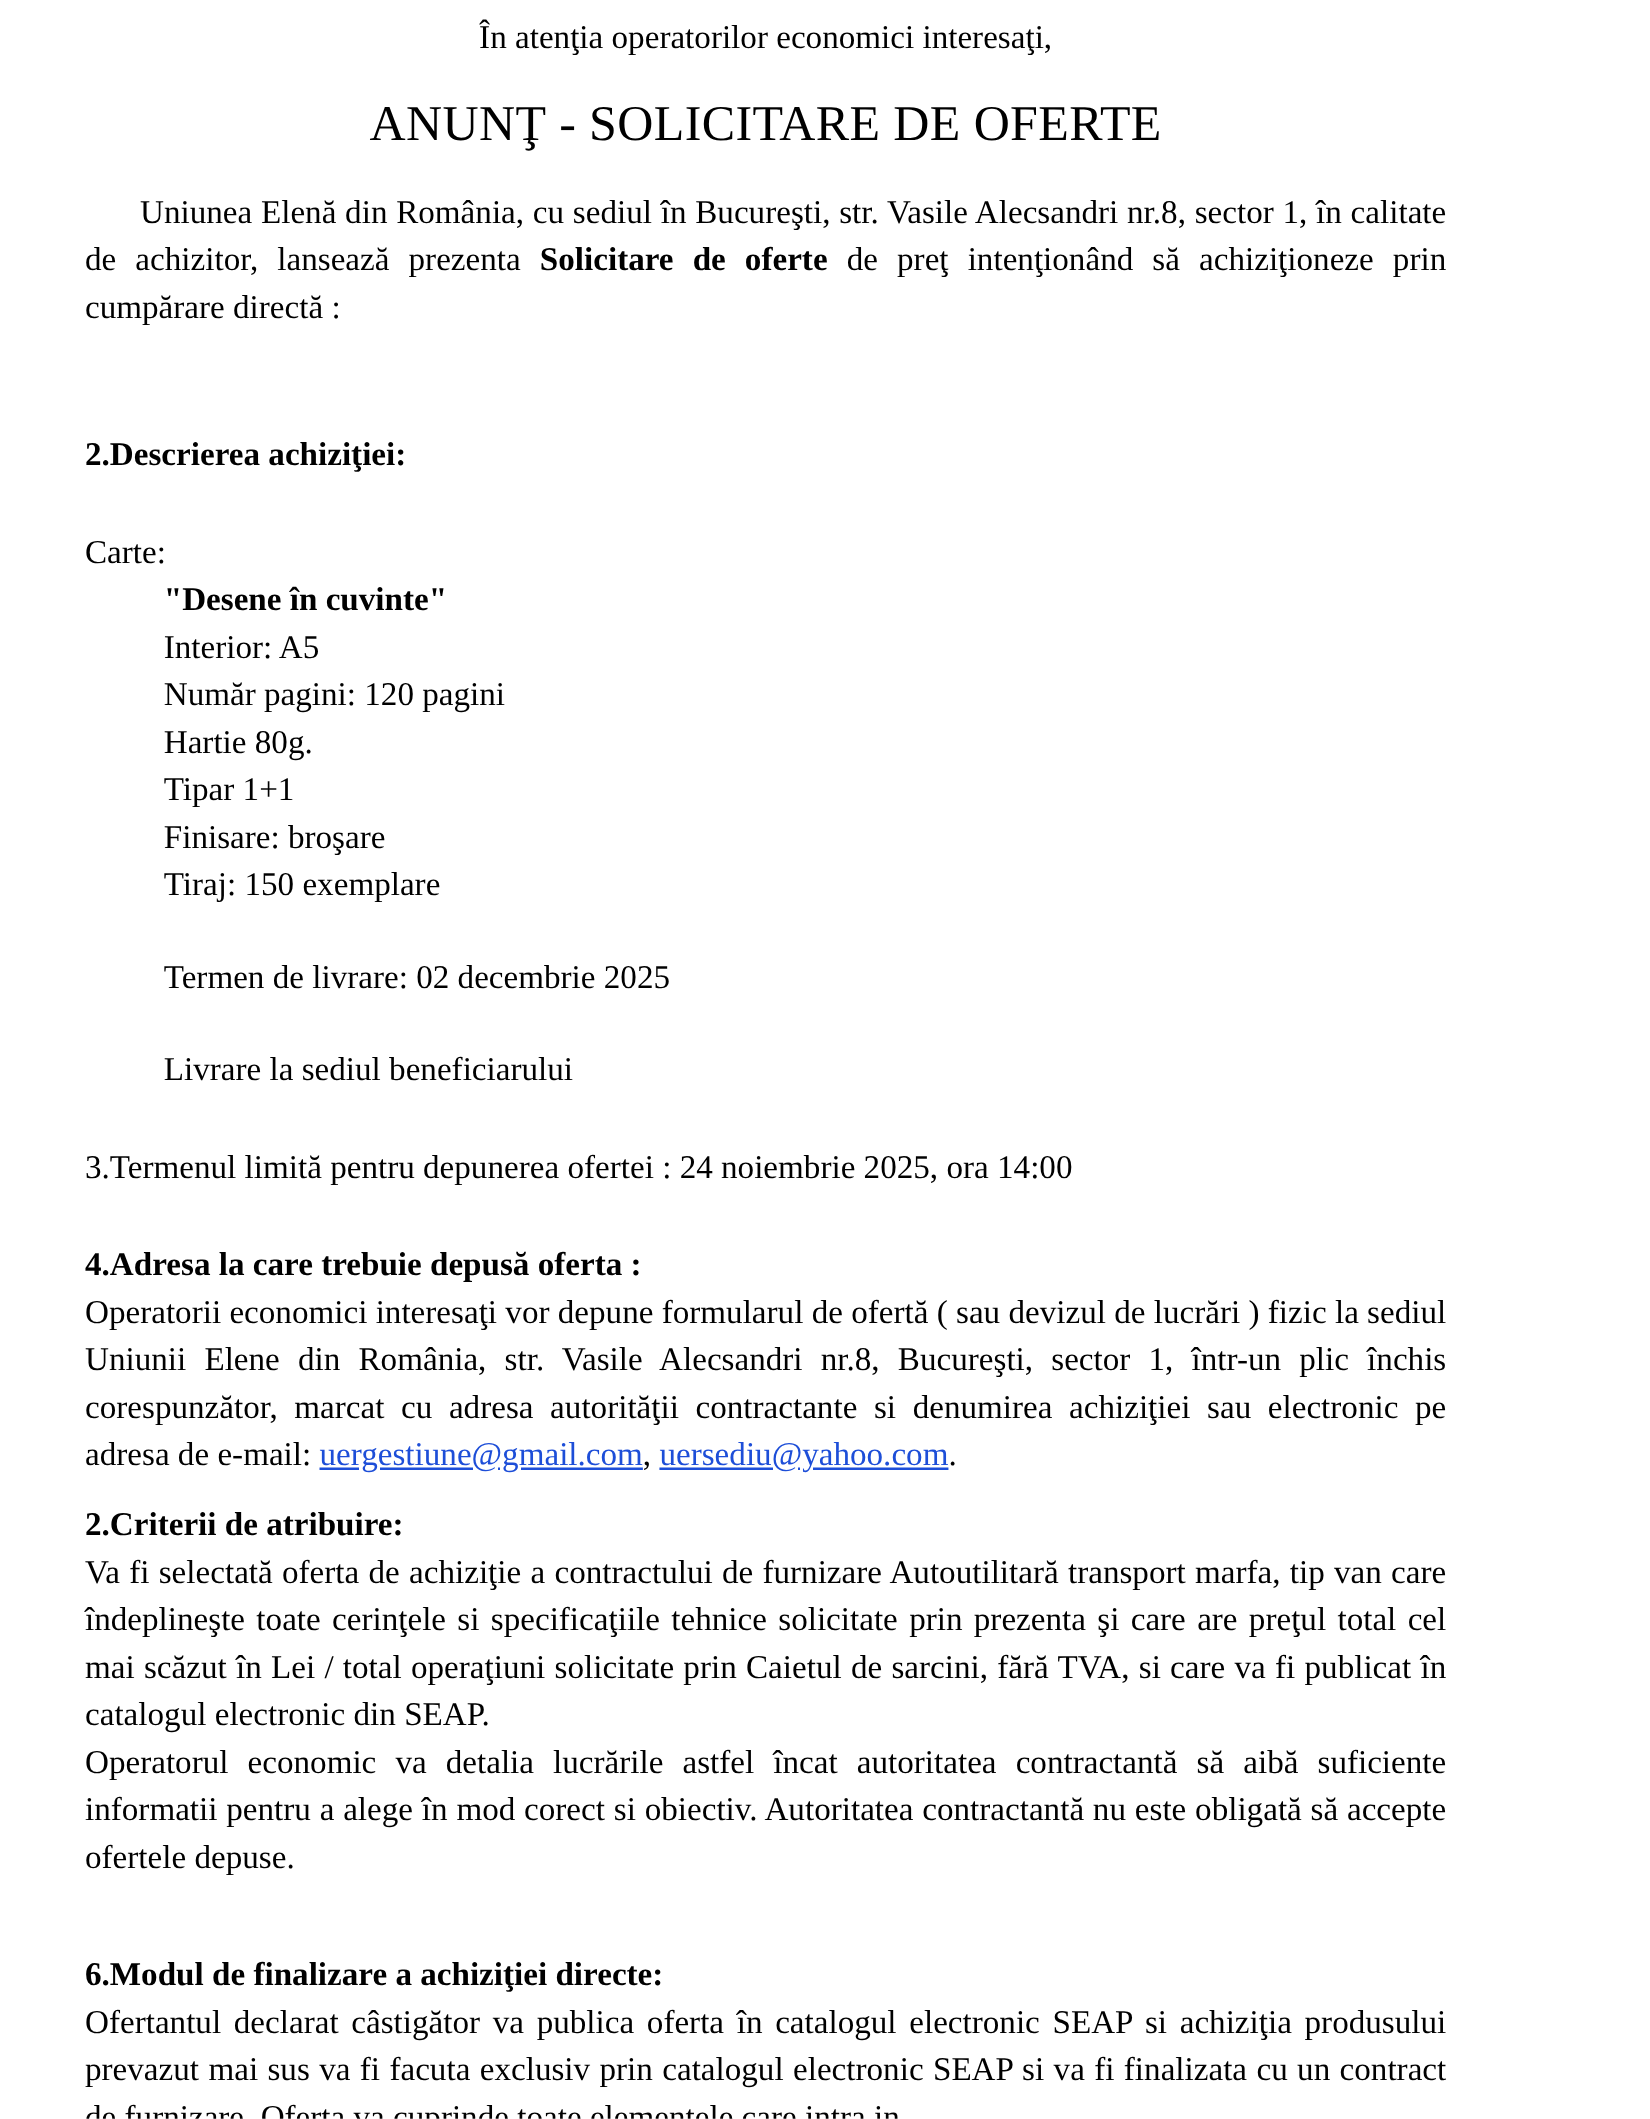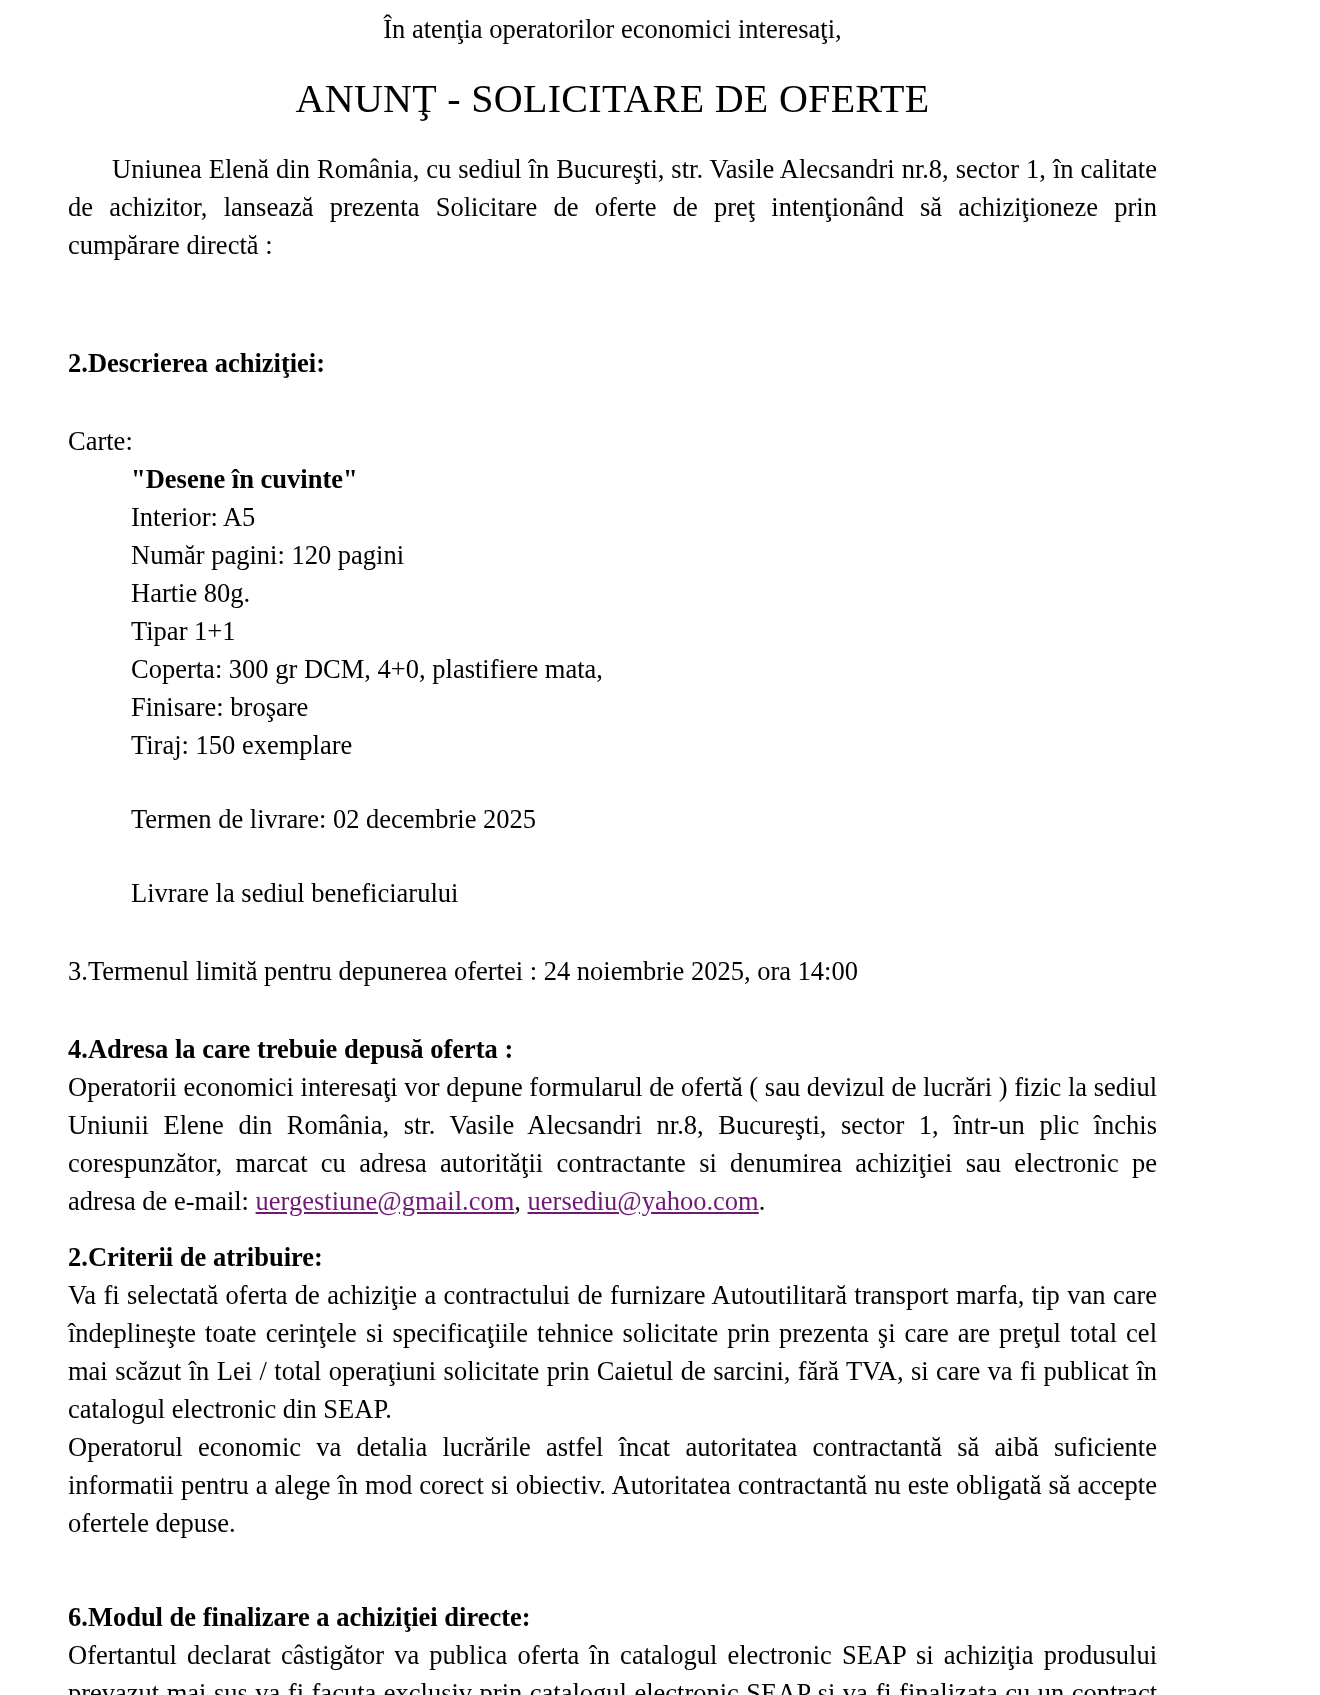--- a/index.html
+++ b/index.html
@@ -38,21 +38,21 @@
     font-size: 40px;
     line-height: 50px;
     font-weight: normal;
     letter-spacing: 0.3px;
     margin: 0 0 26px 0;
   }
   .intro {
     text-align: justify;
     text-indent: 44px;
   }
-  .intro b { font-weight: normal; }
+  .intro b { font-weight: bold; }
   .section-head {
     font-weight: bold;
     text-align: left;
   }
   .para {
     text-align: justify;
   }
   .para-left {
     text-align: left;
   }
@@ -67,21 +67,21 @@
     text-align: left;
     white-space: pre-wrap;
   }
   .spec-title {
     font-weight: bold;
   }
   .carte-label {
     text-align: left;
   }
   a.maillink, .maillink {
-    color: #701a75;
+    color: #1d4ed8;
     text-decoration: underline;
   }
   .inline-bold { font-weight: normal; }
   .nowrap { white-space: nowrap; }
 </style>
 </head>
 <body>
 
 <div class="page">
   <div class="doc-body">
@@ -102,21 +102,20 @@
     <div class="gap-lg"></div>
 
     <p class="carte-label">Carte:</p>
 
     <div class="spec-block">
       <p class="spec-line spec-title">"Desene în cuvinte"</p>
       <p class="spec-line">Interior: A5</p>
       <p class="spec-line">Număr pagini: 120 pagini</p>
       <p class="spec-line">Hartie 80g.</p>
       <p class="spec-line">Tipar 1+1</p>
-      <p class="spec-line">Coperta: 300 gr DCM, 4+0, plastifiere mata,</p>
       <p class="spec-line">Finisare: broşare</p>
       <p class="spec-line">Tiraj: 150 exemplare</p>
 
       <div class="gap-md"></div>
 
       <p class="spec-line">Termen de livrare: 02 decembrie 2025</p>
 
       <div class="gap-md"></div>
 
       <p class="spec-line">Livrare la sediul beneficiarului</p>

